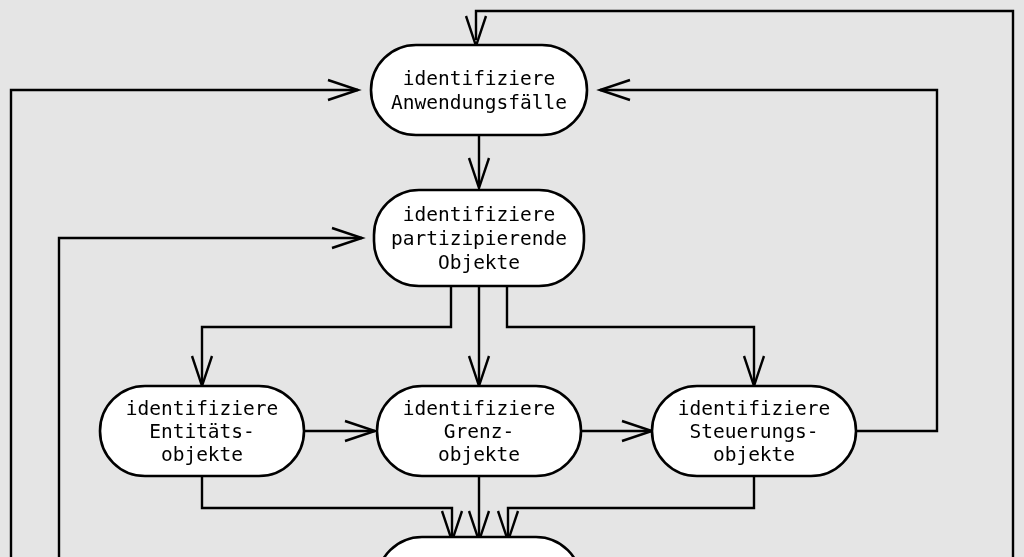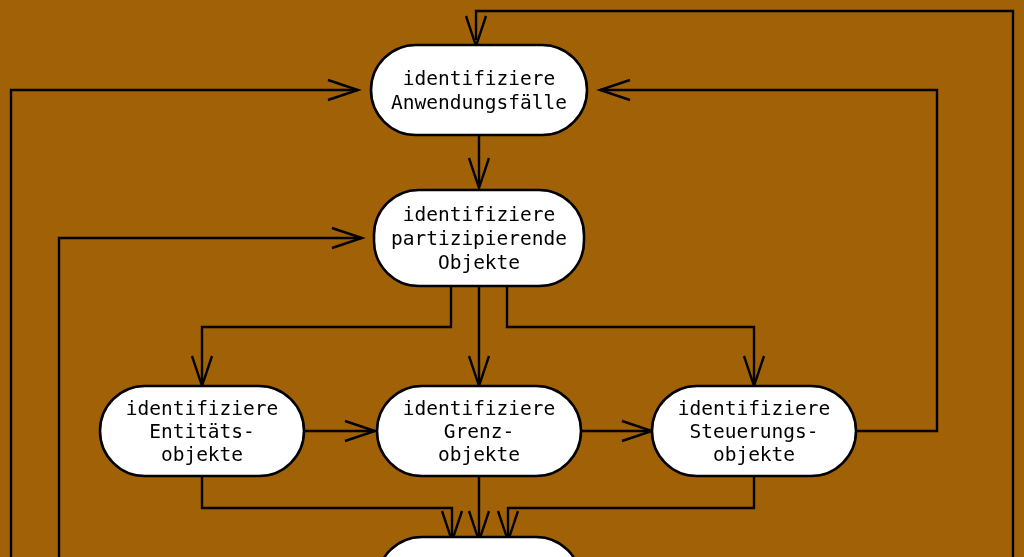--- a/index.html
+++ b/index.html
@@ -4,21 +4,21 @@
 <style>
   html, body {
     margin: 0;
     padding: 0;
     background: #ffffff;
   }
   #diagram-root {
     position: relative;
     width: 1024px;
     height: 557px;
-    background: #a16207;
+    background: #e5e5e5;
     overflow: hidden;
     font-family: "DejaVu Sans Mono", "Liberation Mono", monospace;
   }
   svg#flow-svg {
     position: absolute;
     top: 0;
     left: 0;
     width: 1024px;
     height: 557px;
     display: block;

